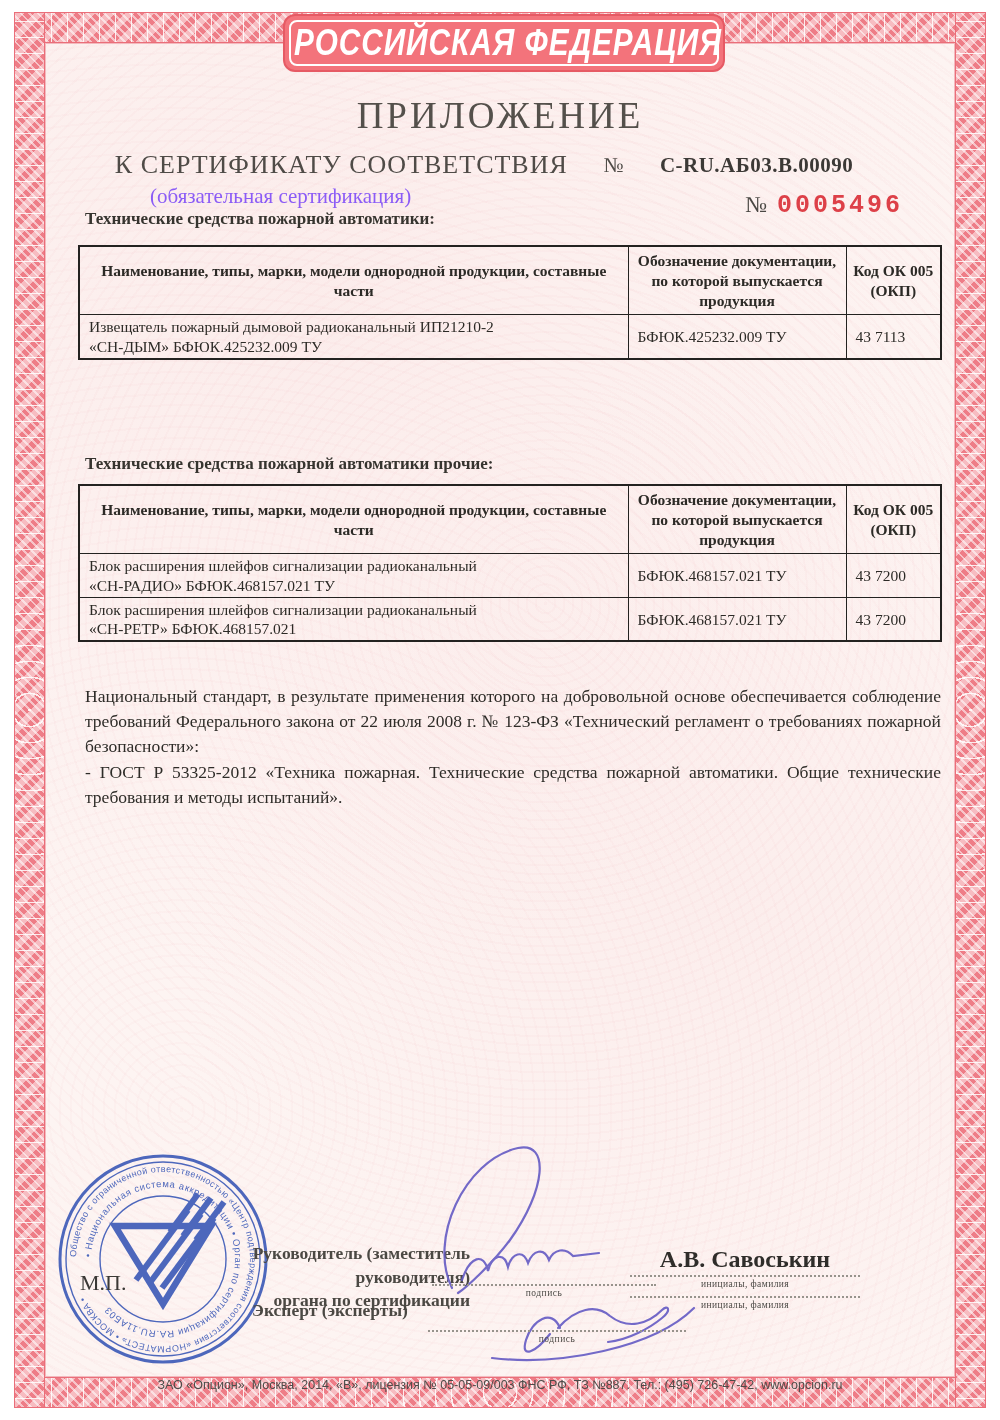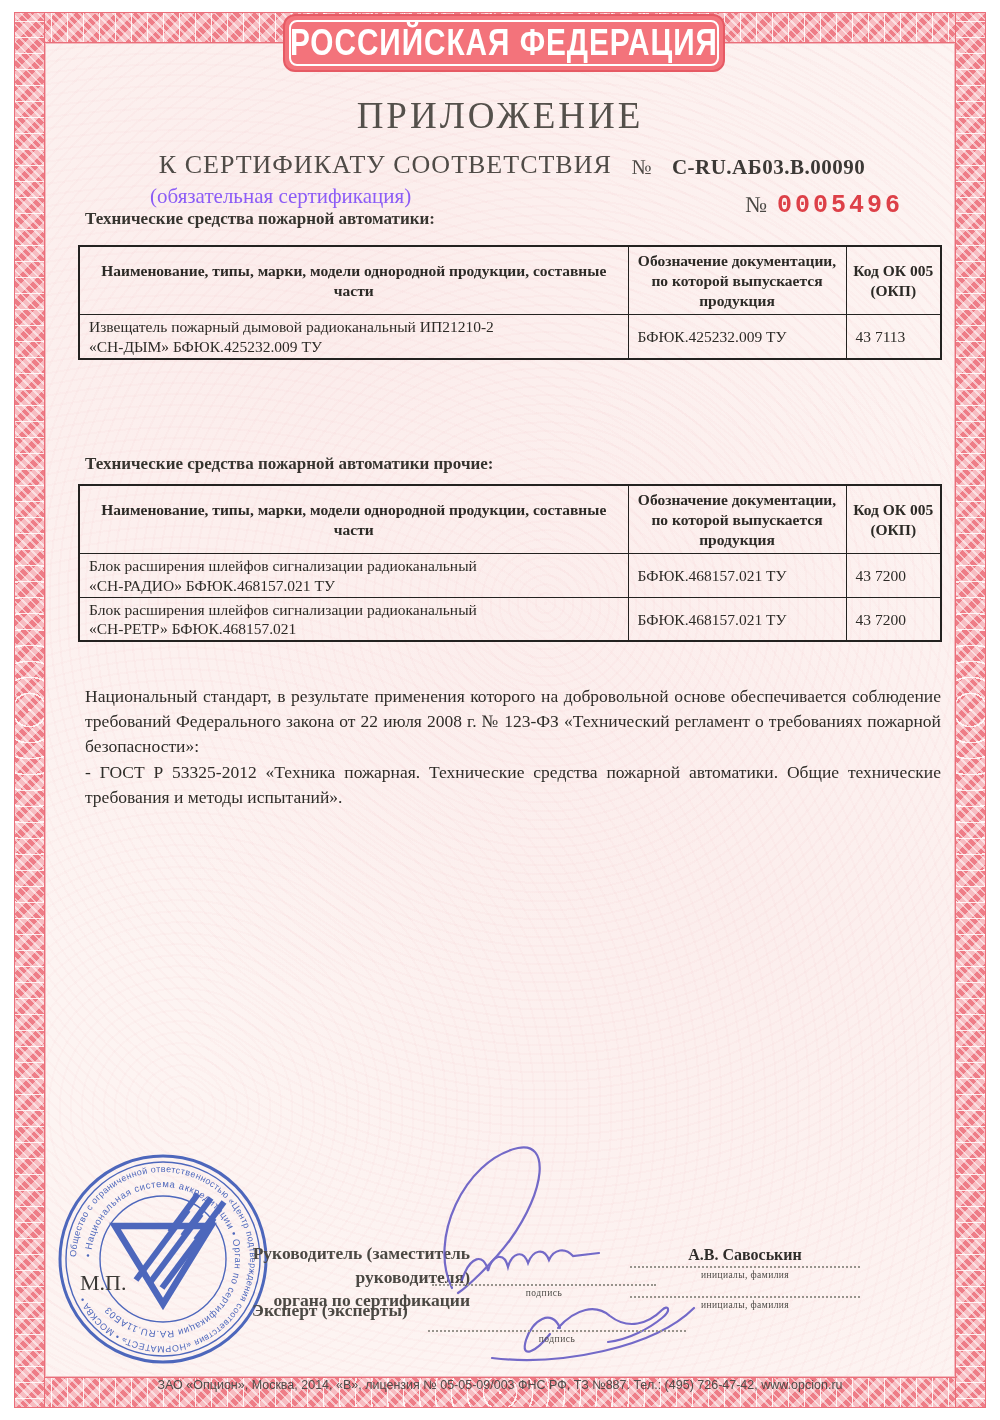--- a/index.html
+++ b/index.html
@@ -27,38 +27,38 @@
       radial-gradient(circle at 30% 20%, rgba(240,180,186,.12), rgba(240,180,186,0) 55%),
       radial-gradient(circle at 75% 65%, rgba(240,180,186,.10), rgba(240,180,186,0) 50%),
       repeating-radial-gradient(circle at 55% 42%, rgba(236,162,170,.06) 0 2px, rgba(236,162,170,0) 2px 9px),
       repeating-radial-gradient(circle at 15% 80%, rgba(236,162,170,.05) 0 2px, rgba(236,162,170,0) 2px 11px);
     box-shadow:inset 0 0 0 1px #f3b9be;
   }
   
   .banner{
     position:absolute;left:283px;top:14px;width:438px;height:54px;
     background:#f3737b;border:2px solid #e65a64;border-radius:12px;
-    display:flex;align-items:center;justify-content:center;
+    display:flex;align-items:center;font-style:italic;
   }
   .banner:before{
     content:"";position:absolute;left:4px;top:4px;right:4px;bottom:4px;
     border:2px solid #ffffff;border-radius:8px;pointer-events:none;
   }
   .banner span{
     font-family:"Liberation Sans",sans-serif;font-weight:bold;font-size:31px;
     color:#ffffff;letter-spacing:1px;white-space:nowrap;transform:scale(.96,1.18);
   }
   
   .title{
     position:absolute;top:94px;left:0;width:100%;text-align:center;
     font-size:37px;letter-spacing:3px;color:#54504b;
   }
   .cert-line{
-    position:absolute;top:150px;left:72px;width:880px;
-    display:flex;justify-content:center;align-items:flex-end;gap:20px;
+    position:absolute;top:150px;left:44px;width:880px;
+    display:flex;justify-content:center;align-items:center;gap:36px;
   }
   .cert-line .lbl{font-size:26px;letter-spacing:1px;color:#4f4b47;}
   .cert-line .nosign{font-size:21px;color:#4f4b47;}
   .cert-line .certnum{font-size:21px;font-weight:bold;color:#3c3936;letter-spacing:.5px;}
   .cert-type{
     position:absolute;top:184px;left:150px;width:520px;text-align:left;
     font-size:21px;color:#8b5cf6;
   }
   .serial{position:absolute;top:191px;left:745px;display:flex;align-items:baseline;gap:10px;}
   .serial .nosign{font-size:23px;color:#4a4743;}
@@ -104,21 +104,21 @@
   }
   .sign-block{position:absolute;text-align:center;}
   .sign-block .line{border-bottom:2px dotted #97938c;height:0;}
   .sign-block .cap{
     font-size:9.5px;letter-spacing:.5px;color:#4b4945;margin-top:2px;
     font-family:"Liberation Serif",serif;
   }
   .sb-a{left:432px;top:1284px;width:224px;}
   .sb-b{left:428px;top:1330px;width:258px;}
   .name-block{position:absolute;text-align:center;width:230px;}
-  .name-block .nm{font-weight:bold;font-size:16px;color:#2f2d2a;padding-bottom:2px;}
+  .name-block .nm{font-weight:bold;font-size:24px;color:#2f2d2a;padding-bottom:2px;}
   .name-block .line{border-bottom:2px dotted #97938c;height:0;}
   .name-block .cap{font-size:9.5px;letter-spacing:.4px;color:#4b4945;margin-top:2px;}
   .nb-a{left:630px;top:1246px;}
   .nb-b{left:630px;top:1296px;}
   .stamp-svg{position:absolute;left:52px;top:1148px;opacity:.92;}
   .sig-svg{position:absolute;left:400px;top:1118px;}
   
   .footer{
     position:absolute;left:0;bottom:28px;width:100%;text-align:center;
     font-family:"Liberation Sans",sans-serif;font-size:12.5px;color:#4e4c49;

